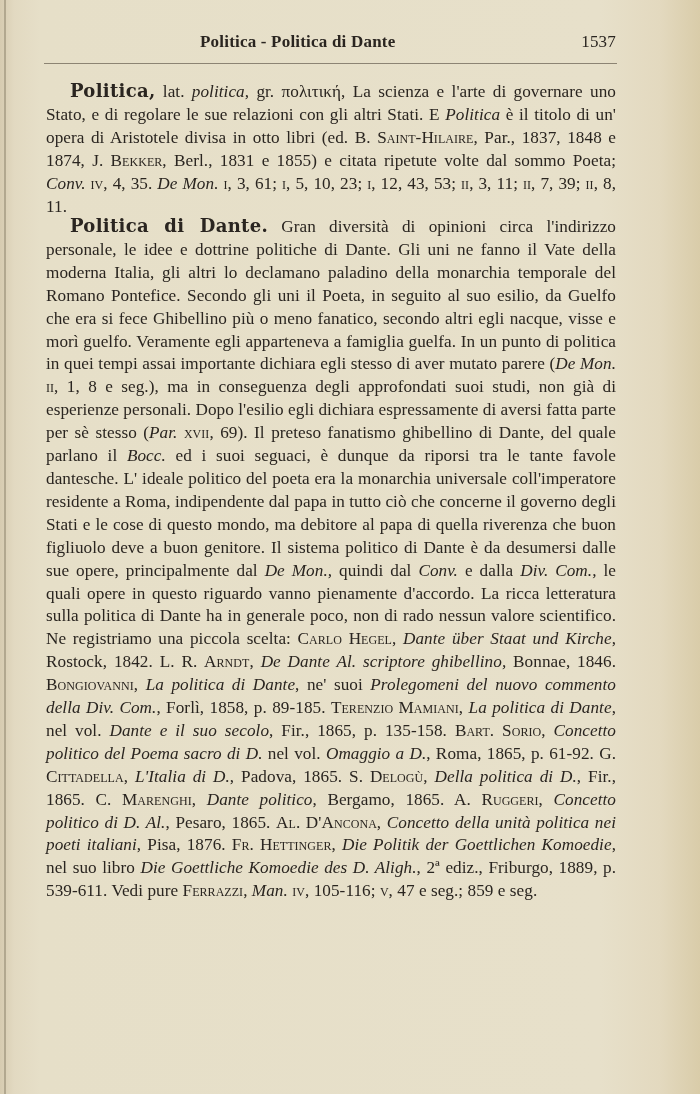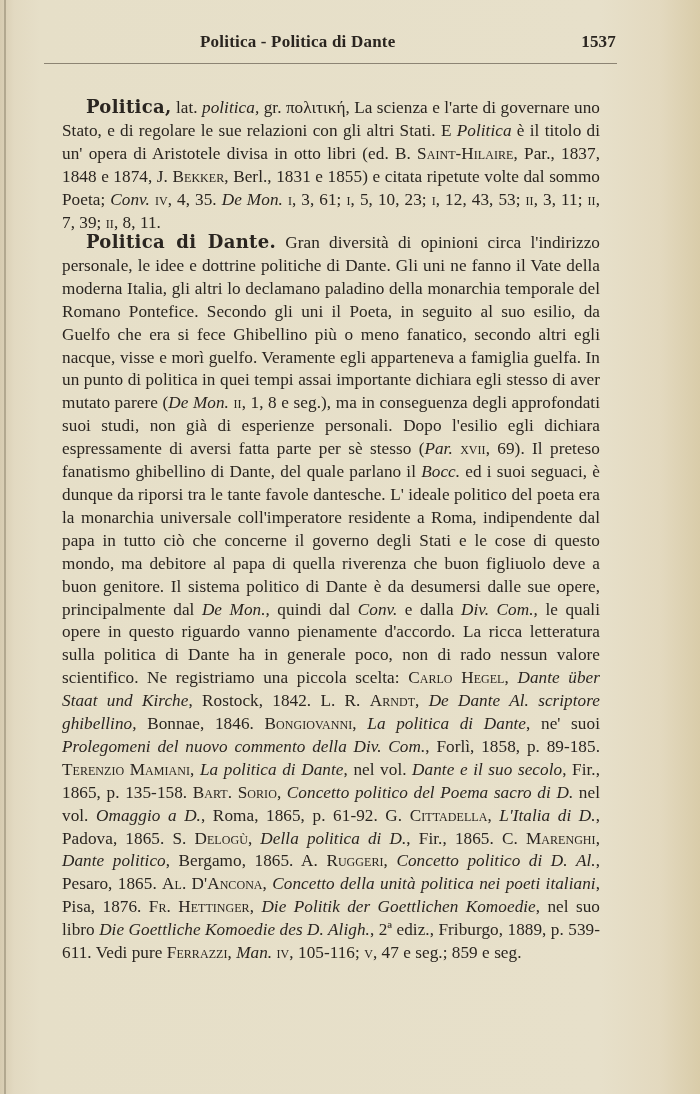--- a/index.html
+++ b/index.html
@@ -9,33 +9,33 @@
     position:relative;
     font-family:"Liberation Serif","DejaVu Serif",serif;
     color:#2a2520;
   }
   .spine { position:absolute; left:4px; top:0; width:2px; height:1094px; background:#8f8670; opacity:.55; }
   .header {
     position:absolute; left:200px; top:32px; width:420px;
     font-size:17px; font-weight:bold; letter-spacing:0.2px;
   }
   .header .title { position:absolute; left:0; top:0;text-align:right; }
-  .header .pageno { position:absolute; right:4px; top:0; font-weight:bold; font-size:17px; }
+  .header .pageno { position:absolute; right:4px; top:0; font-weight:normal; font-size:17px; }
   .rule {
     position:absolute; left:44px; top:63px; width:573px; height:1px;
     background:#6d6557; opacity:.75;
   }
   .text {
     position:absolute; left:46px; width:570px;
     font-size:17.2px; line-height:22.9px; text-align:justify;
     letter-spacing:0.05px;
   }
   .p1 { top:80px; }
   .p2 { top:215px; }
-  .text p { margin:16px; text-indent:24px; }
+  .text p { margin:0; text-indent:24px; }
   .head-word {
     font-family:"DejaVu Serif",serif; font-weight:bold; font-size:18px; letter-spacing:0.3px;
   }
   .sc { font-variant:small-caps; }
   i { font-style:italic; }
 </style>
 </head>
 <body>
 
 <div class="spine"></div>

